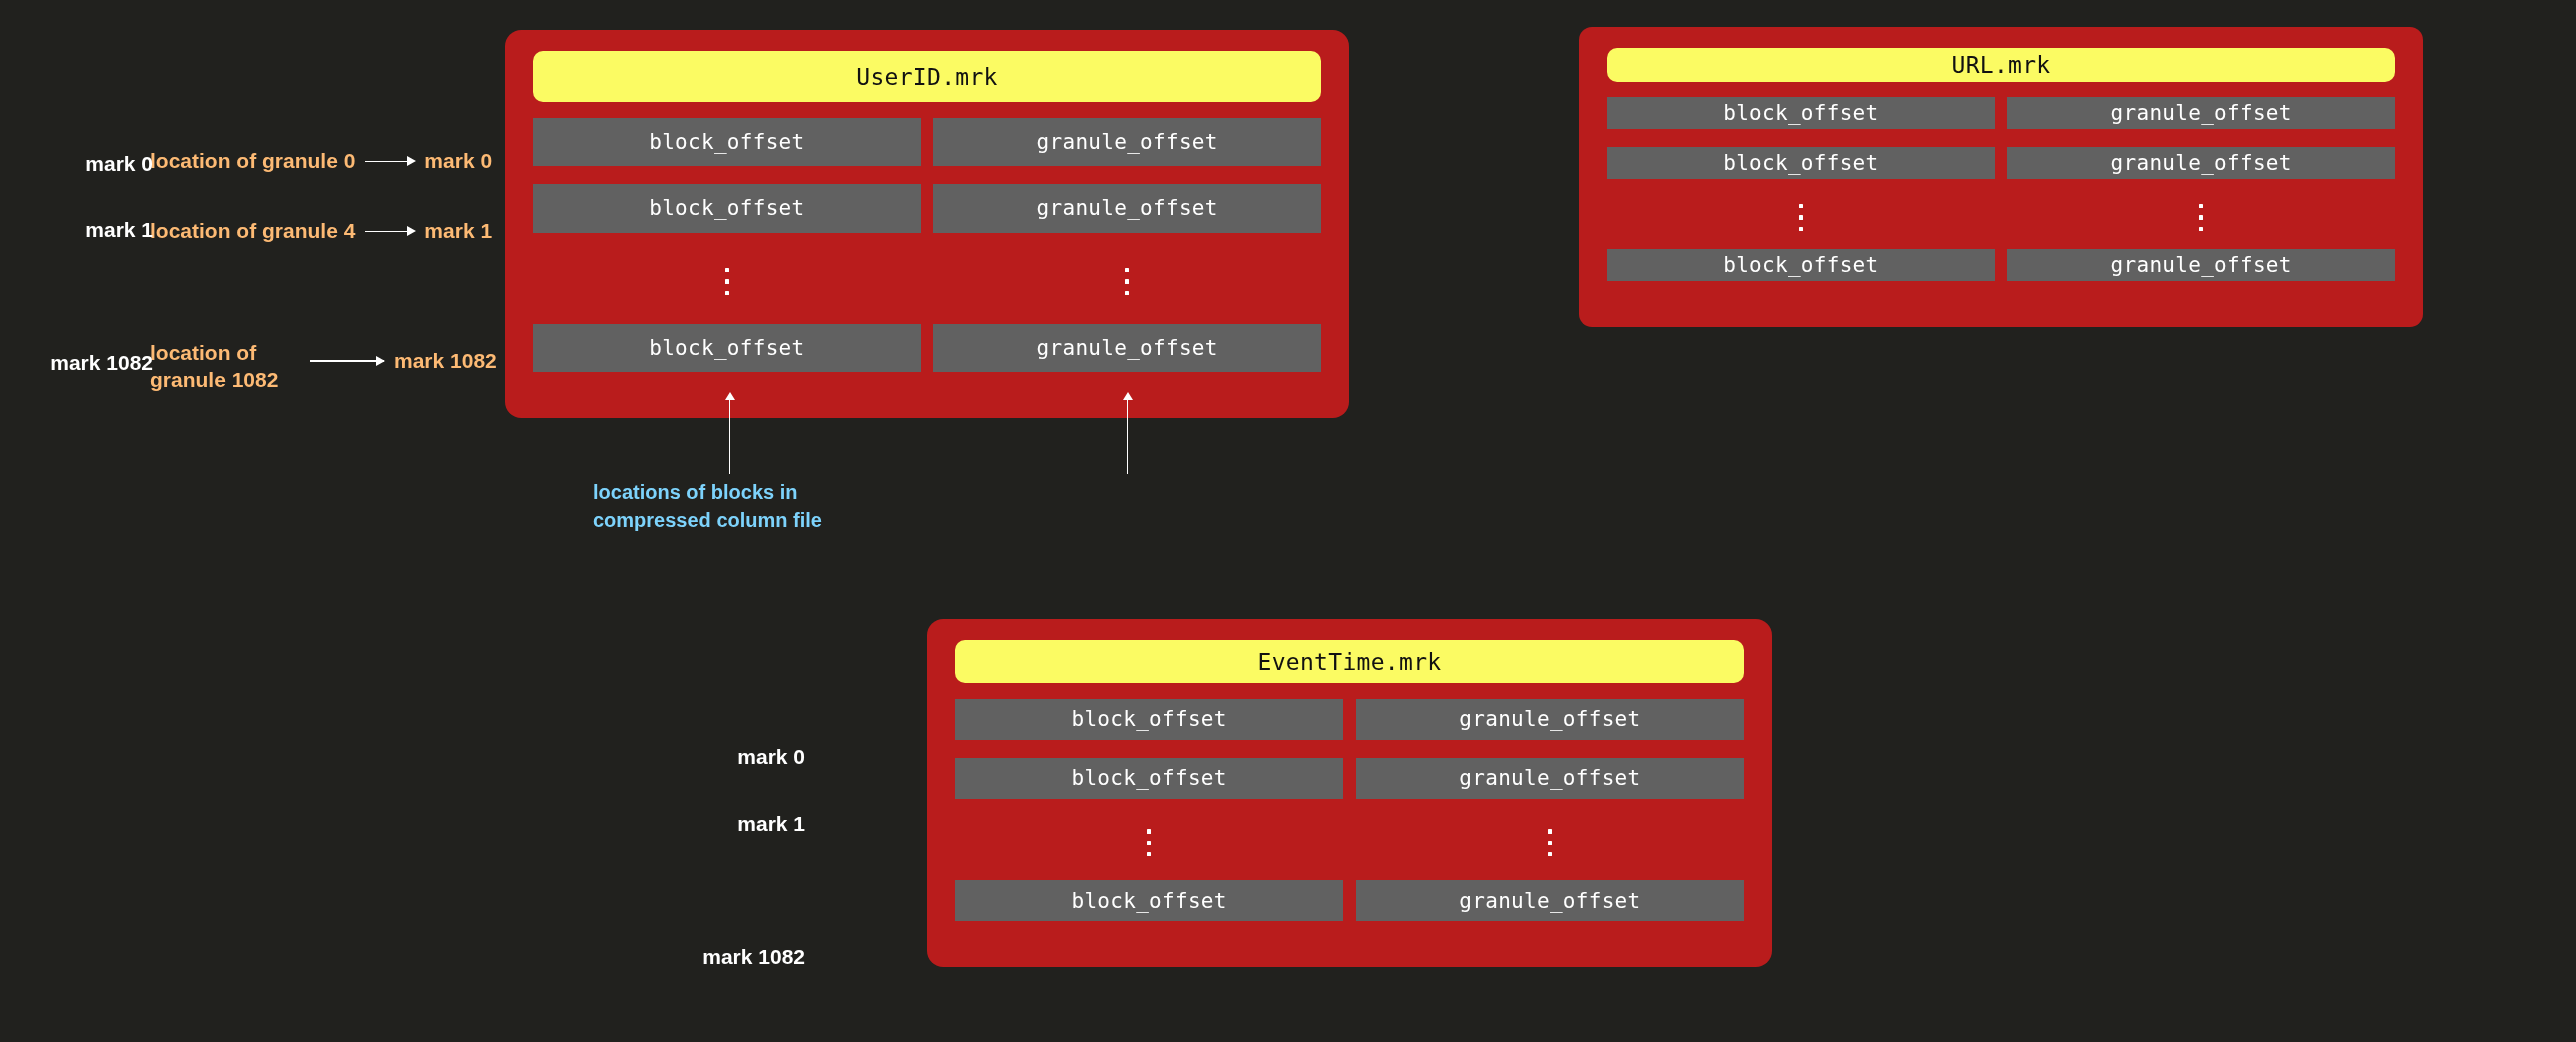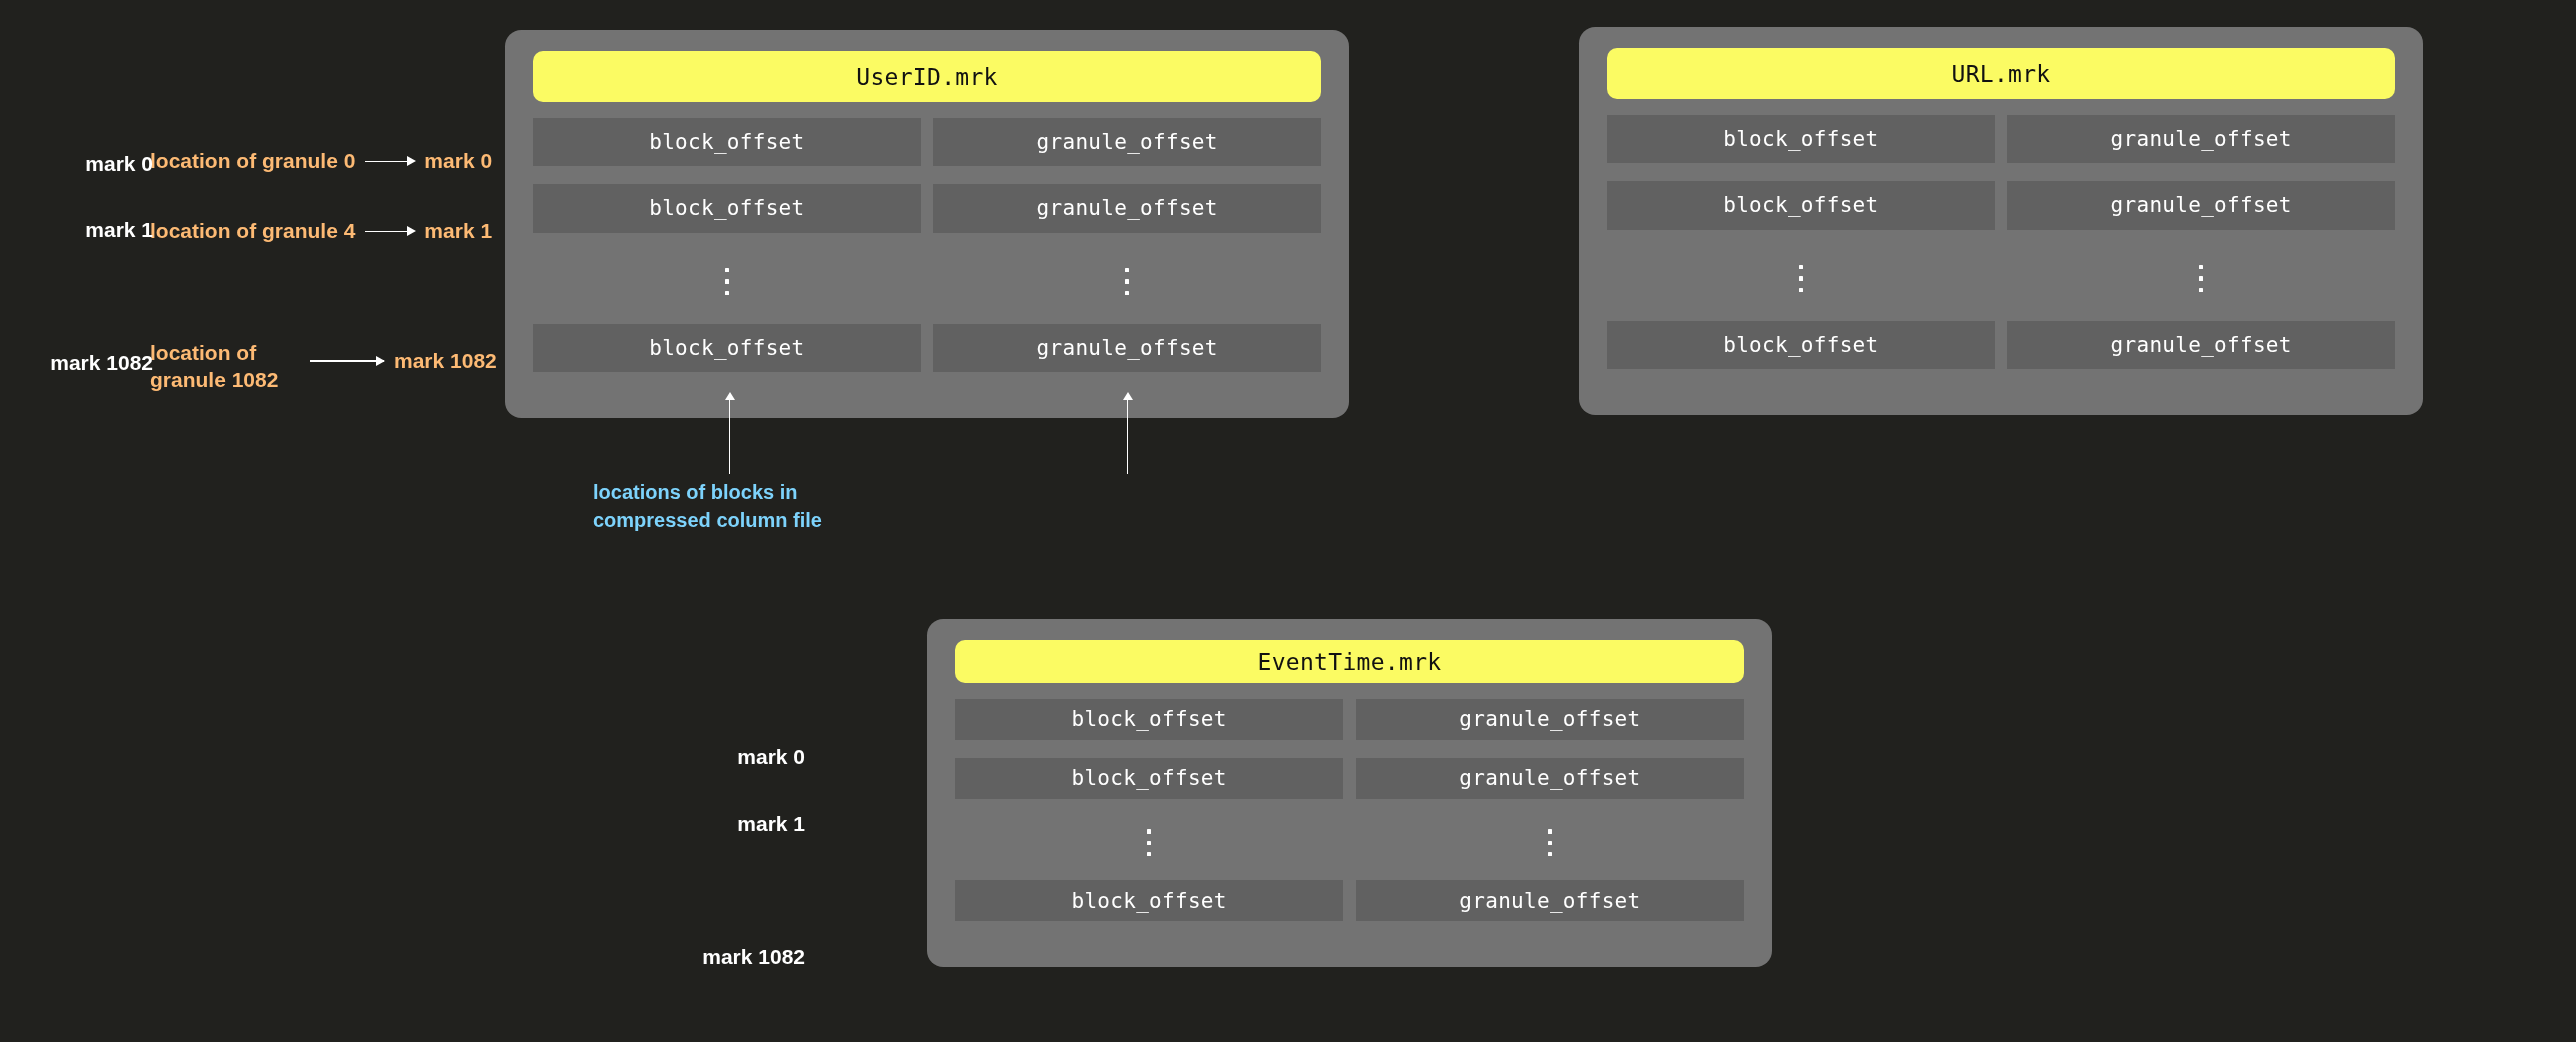--- a/index.html
+++ b/index.html
@@ -18,29 +18,29 @@
 
   .stage {
     position: relative;
     width: 2576px;
     height: 1042px;
   }
 
   
   .mrk-card {
     position: absolute;
-    background: #737373;
+    background: #b91c1c;
     border-radius: 16.3px;
     padding: 21px 28px 28px 28px;
     display: flex;
     flex-direction: column;
   }
 
   .card-userid   { left: 505px;  top: 30px;   width: 844px; height: 388px; }
-  .card-url      { left: 1579px; top: 27px;   width: 844px; height: 388px; }
+  .card-url      { left: 1579px; top: 27px;   width: 844px; height: 300px; border-radius: 13px; }
   .card-eventtime{ left: 927px; top: 619px;  width: 845px; height: 348px; }
 
   .card-title {
     background: #fbfb63;
     color: #111111;
     border-radius: 10px;
     height: 53px;
     display: flex;
     align-items: center;
     justify-content: center;

